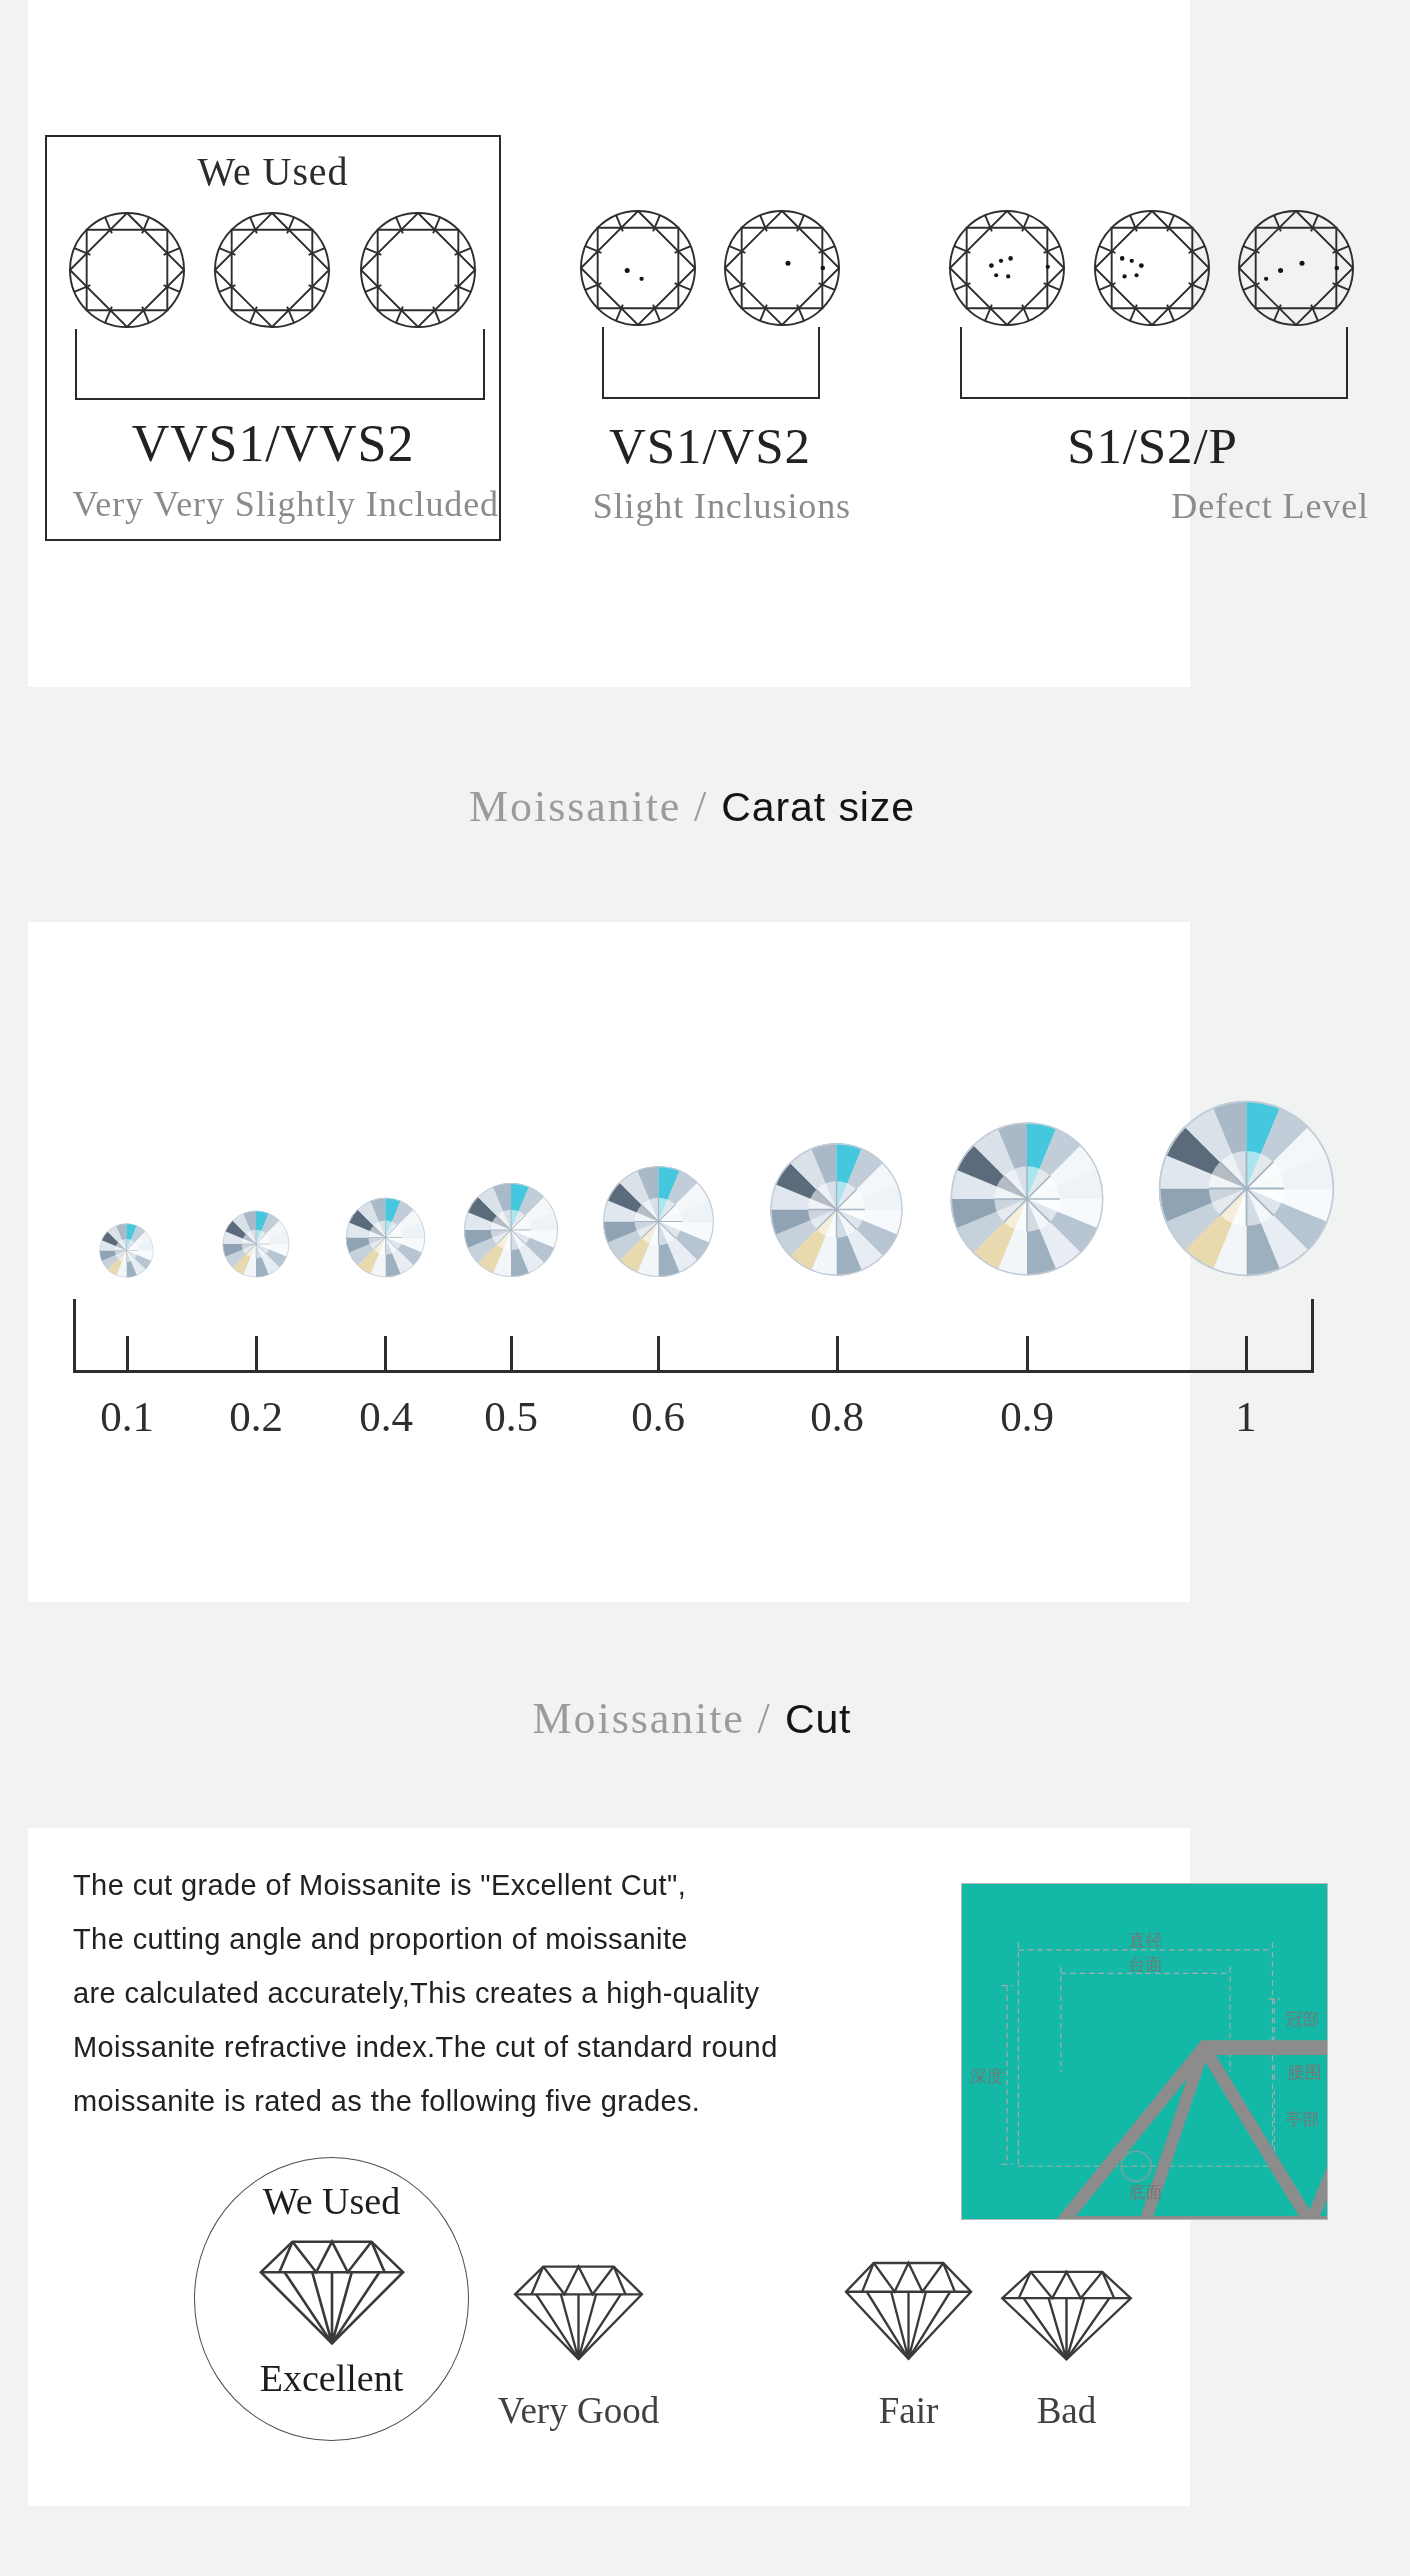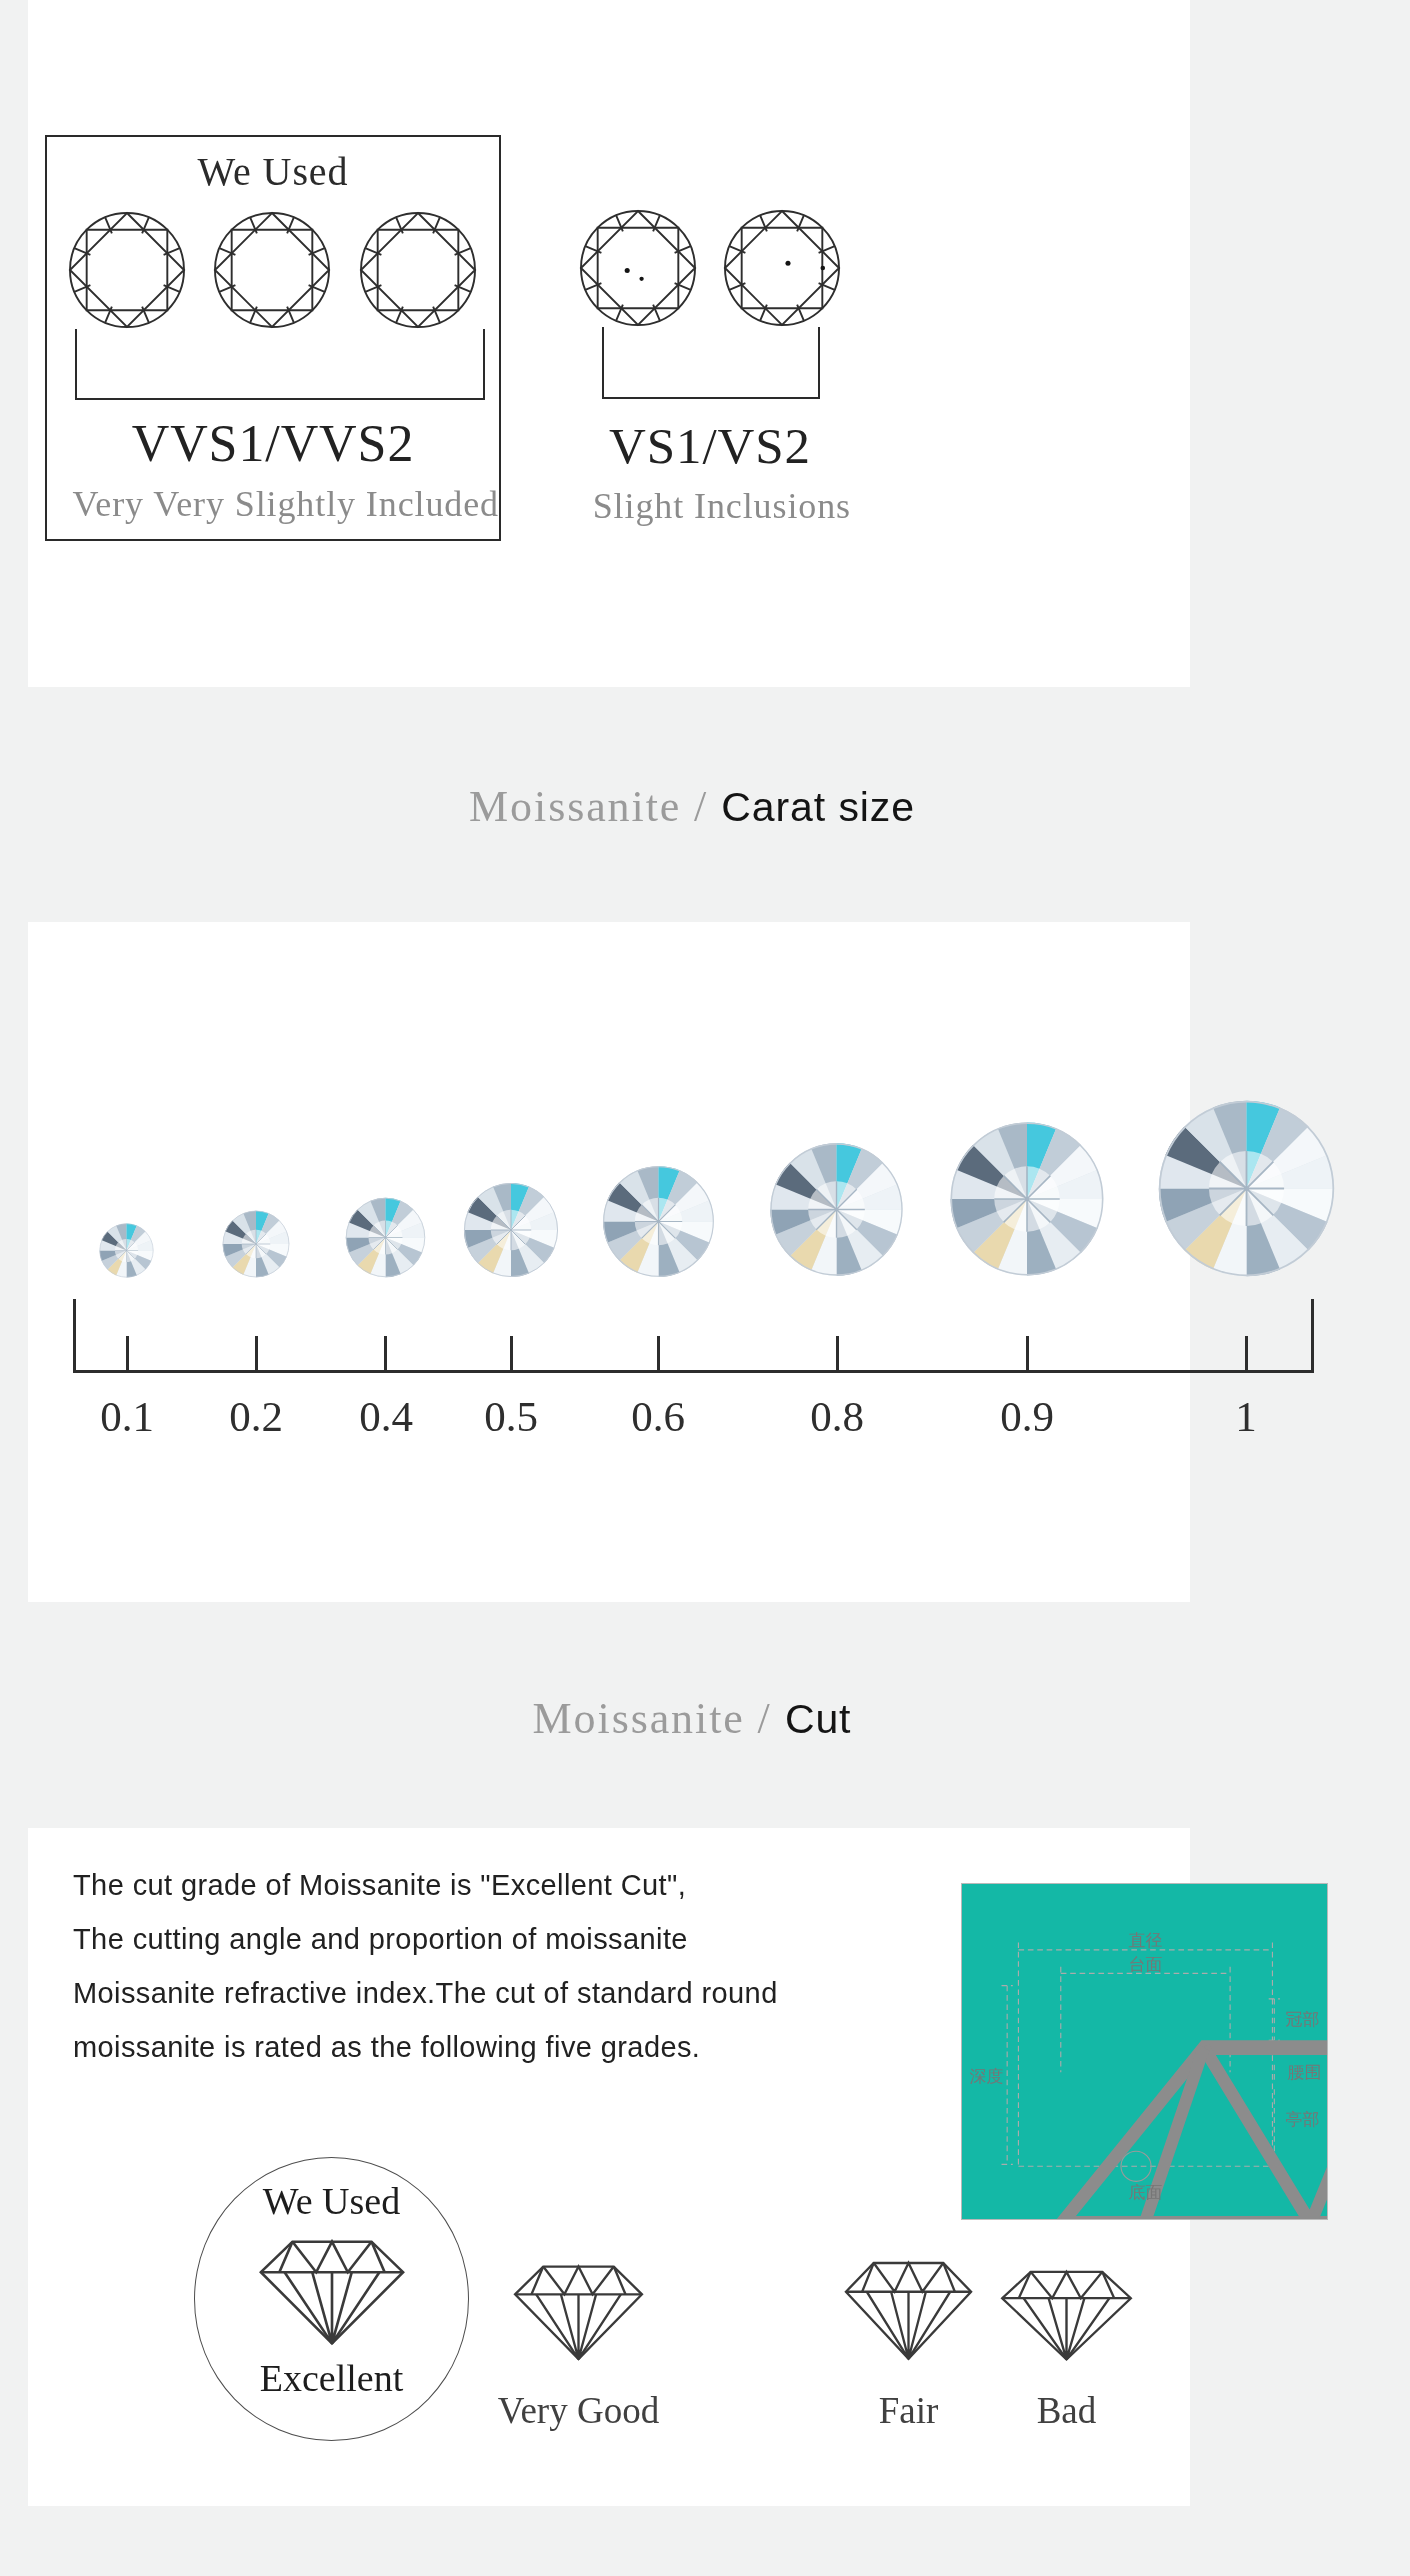--- a/index.html
+++ b/index.html
@@ -153,20 +153,40 @@
         <svg class="stone" viewBox="0 0 128 128" width="120" height="120">
           <use href="#gem-top"></use>
             <use href="#incl-b"></use>
           </svg>
       </div>
       <div class="bracket" style="left:33px;width:214px;top:192px;height:70px;"></div>
       <div class="grade-big" style="top:282px;font-size:51px;">VS1/VS2</div>
       <div class="grade-sub" style="top:350px;">Slight Inclusions</div>
     </div>
 
+    <div class="abs" style="left:908px;top:135px;width:433px;height:402px;">
+      <div class="stone-row" style="left:11.3px;top:73px;gap:24.5px;">
+        <svg class="stone" viewBox="0 0 128 128" width="120" height="120">
+          <use href="#gem-top"></use>
+            <use href="#incl-c"></use>
+          </svg>
+        <svg class="stone" viewBox="0 0 128 128" width="120" height="120">
+          <use href="#gem-top"></use>
+            <use href="#incl-c" transform="translate(100,0) scale(-1,1)"></use>
+          </svg>
+        <svg class="stone" viewBox="0 0 128 128" width="120" height="120">
+          <use href="#gem-top"></use>
+            <use href="#incl-b"></use>
+            <use href="#incl-a" transform="translate(100,0) scale(-1,1)"></use>
+          </svg>
+      </div>
+      <div class="bracket" style="left:23.5px;width:384px;top:192px;height:70px;"></div>
+      <div class="grade-big" style="top:282px;font-size:51px;">S1/S2/P</div>
+      <div class="grade-sub" style="top:350px;">Defect Level</div>
+    </div>
   </div>
 
   <div class="band-heading" style="top:781px;">
     <span class="prefix">Moissanite /</span>
     <span class="emph">Carat size</span>
   </div>
 
   <div class="panel" style="top:922px;height:680px;">
 
     <svg class="abs" style="left:71px;top:301px;width:55px;height:55px;" viewBox="0 0 58 58" width="55" height="55">
@@ -219,20 +239,21 @@
   <div class="band-heading" style="top:1693px;">
     <span class="prefix">Moissanite /</span>
     <span class="emph">Cut</span>
   </div>
 
   <div class="panel" style="top:1828px;height:678px;">
 
     <div class="abs" style="left:45px;top:30px;">
       <div class="para-line">The cut grade of Moissanite is "Excellent Cut",</div>
       <div class="para-line">The cutting angle and proportion of moissanite</div>
+      <div class="para-line">are calculated accurately,This creates a high-quality</div>
       <div class="para-line">Moissanite refractive index.The cut of standard round</div>
       <div class="para-line">moissanite is rated as the following five grades.</div>
     </div>
 
     <div class="diagram">
       <svg width="365" height="335" viewBox="0 0 388 356">
         <g stroke="#ababab" stroke-width="1.2" fill="none" stroke-dasharray="6 4">
           <path d="M60 62 L60 300 M330 62 L330 300"></path>
           <path d="M105 88 L105 200 M285 88 L285 200"></path>
           <path d="M60 70 L330 70"></path>

